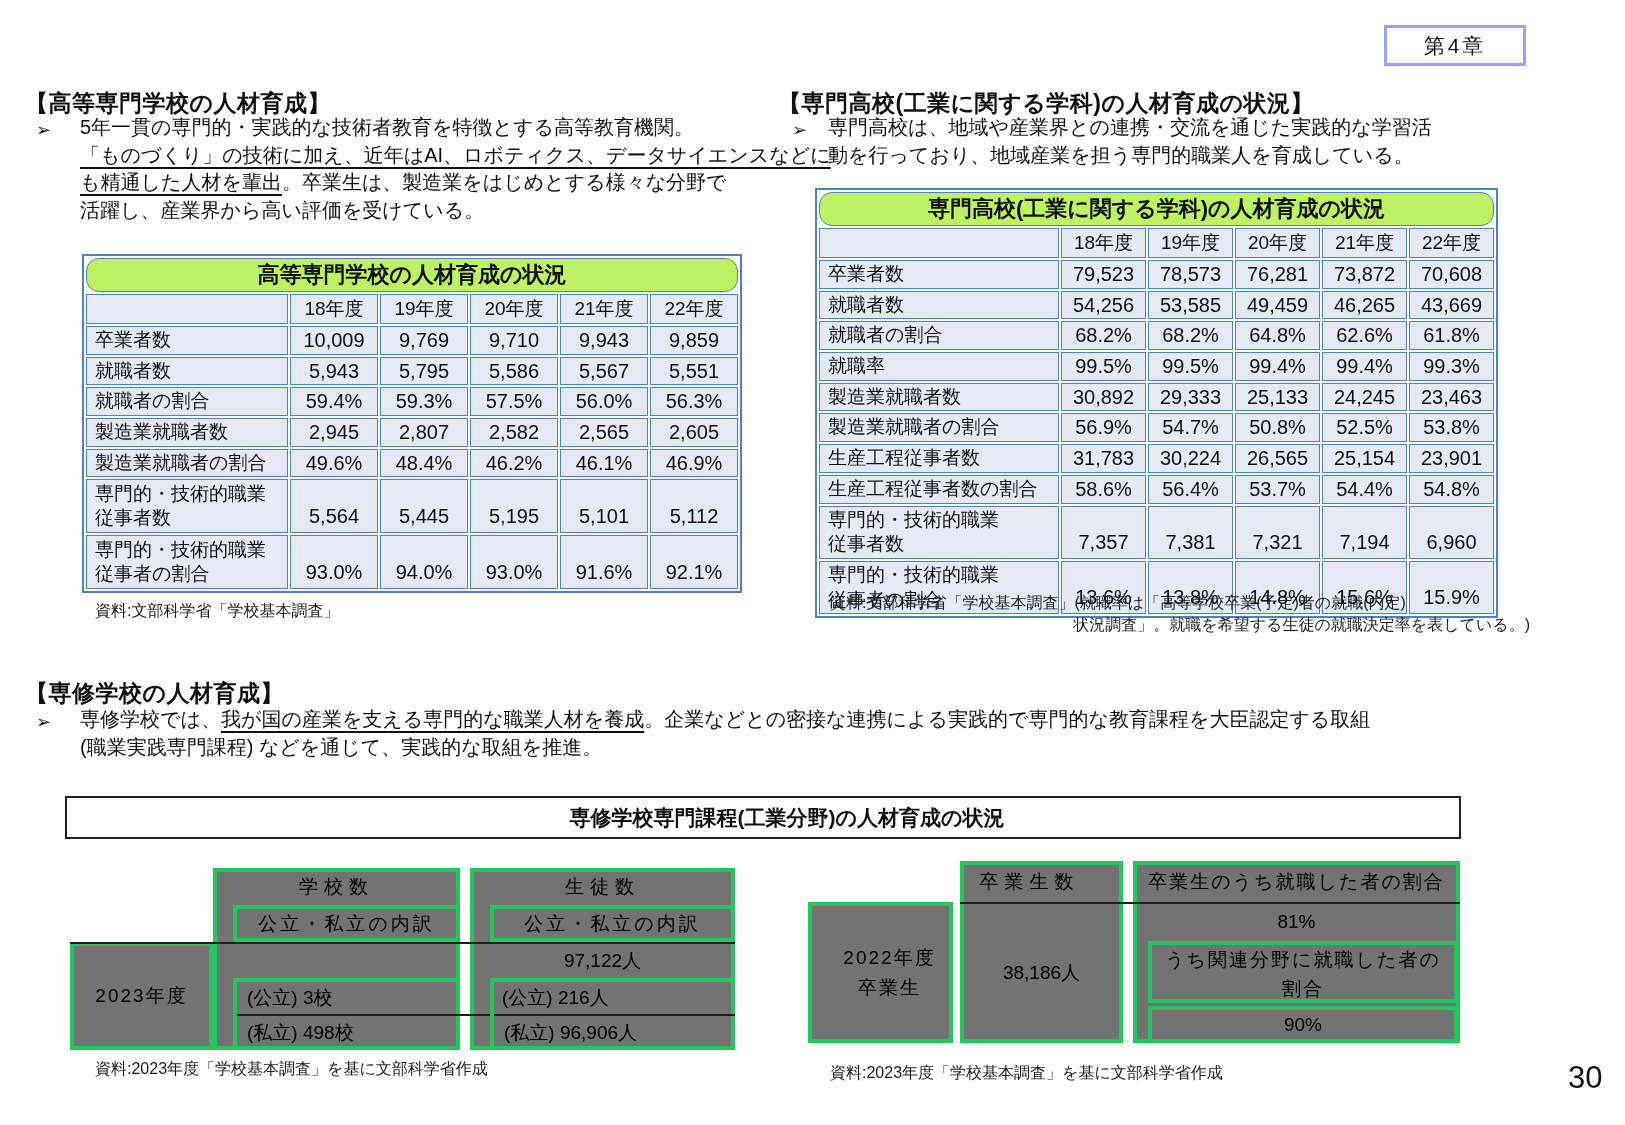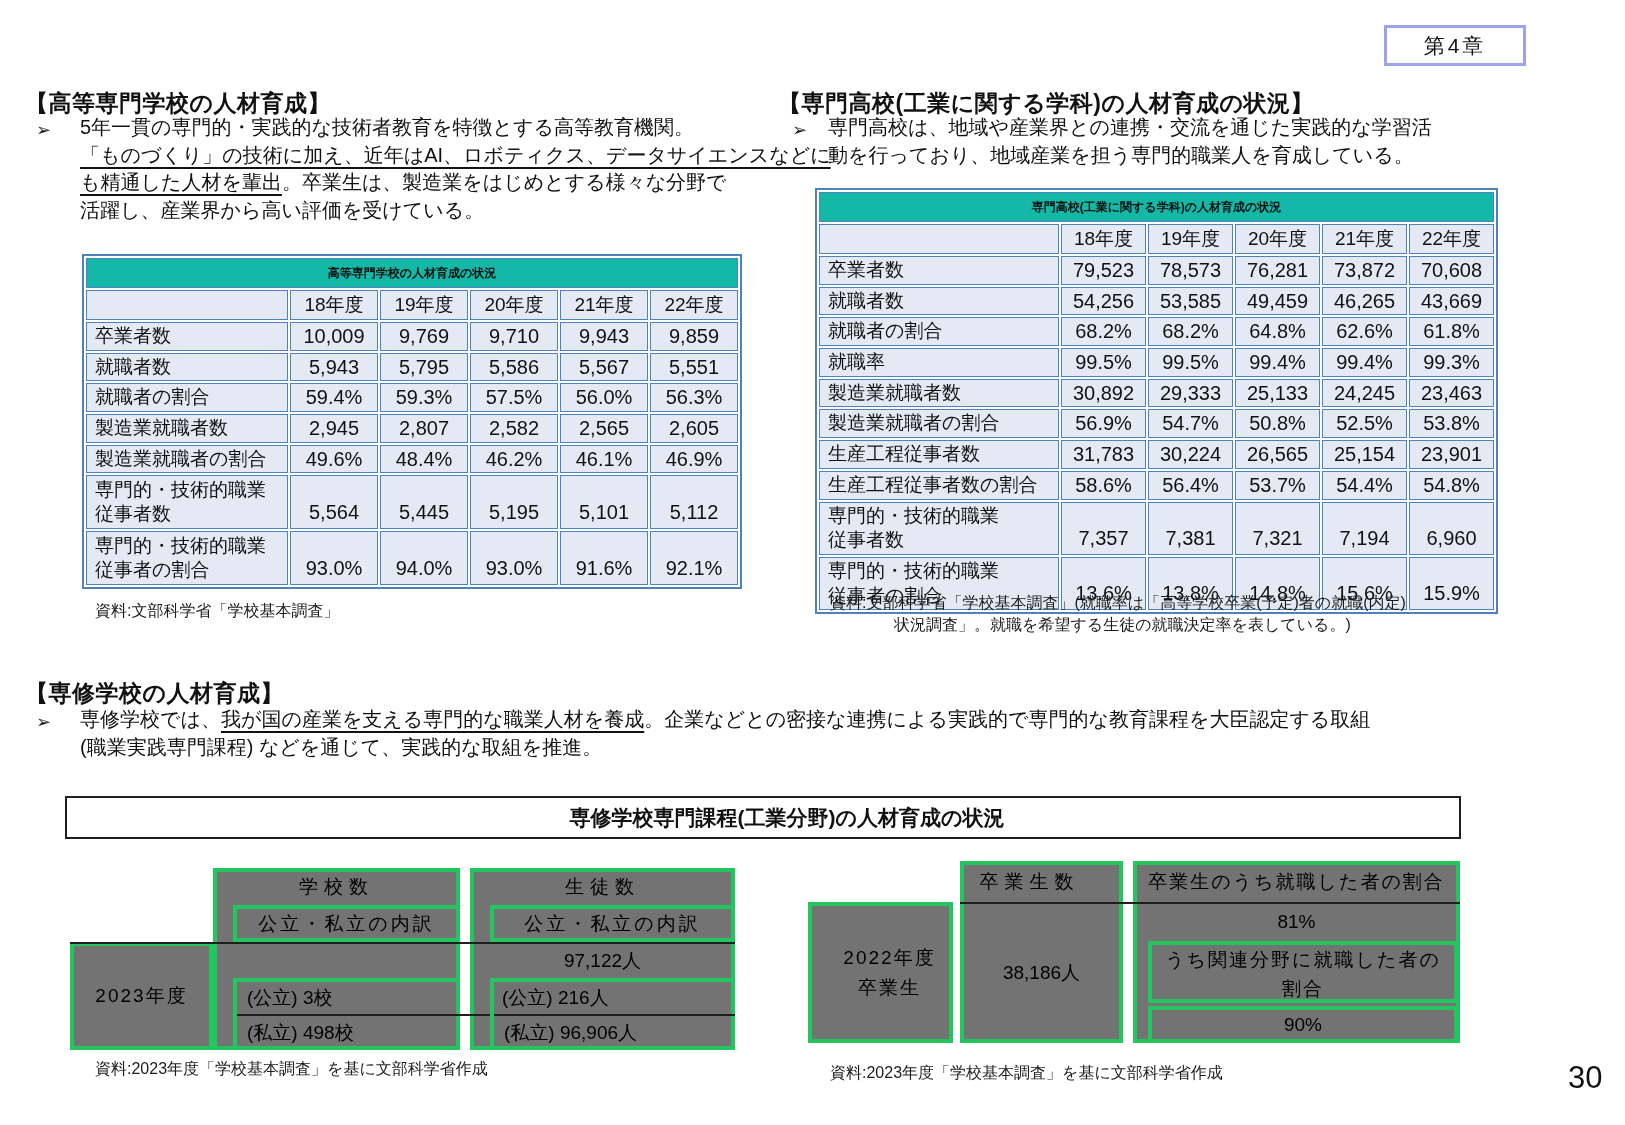--- a/index.html
+++ b/index.html
@@ -30,21 +30,21 @@
     background:#ffffff; border:2px solid #4f81bd;
     table-layout:fixed;
   }
   .blue-table td, .blue-table th {
     border:1px solid #4f81bd; background:#e3eaf4;
     font-weight:normal; overflow:hidden;
   }
   .blue-table tr { height:28px; }
   .blue-table tr.tall { height:54px; }
   .blue-table tr.t-title { height:30px; }
-  .blue-table tr.t-title td { background:#14b8a6; font-weight:bold; text-align:center; font-size:12px; }
+  .blue-table tr.t-title td { background:#bef264; font-weight:bold; text-align:center; font-size:22px;border-radius:13px; }
   .blue-table tr.t-head th { text-align:center; font-size:19px; }
   .blue-table th.lbl { text-align:left; padding:1px 4px 1px 8px; font-size:19px; white-space:pre-line; line-height:1.3; }
   .blue-table td.val { text-align:center; font-size:20px; padding:1px 3px; }
   .blue-table tr.tall td.val { vertical-align:bottom; padding-bottom:4px; }
   table.hs-t tr { height:26px; }
   table.hs-t tr.tall { height:52px; }
 
   .source-note { font-size:16px; color:#1c1c1c; line-height:22px; }
 
   
@@ -269,21 +269,21 @@
         <td class="val">13.6%</td>
         <td class="val">13.8%</td>
         <td class="val">14.8%</td>
         <td class="val">15.6%</td>
         <td class="val">15.9%</td>
       </tr>
     </tbody>
 </table>
 <div class="abs source-note" style="left:830px; top:592px; width:700px;">
   <div>資料:文部科学省「学校基本調査」(就職率は「高等学校卒業(予定)者の就職(内定)</div>
-  <div style="padding-left:64px;">状況調査」。就職を希望する生徒の就職決定率を表している。)</div>
+  <div style="padding-left:64px;text-align:right;">状況調査」。就職を希望する生徒の就職決定率を表している。)</div>
 </div>
 
 <div class="abs sec-h" style="left:25px; top:678px;">【専修学校の人材育成】</div>
 <div class="abs bullet-marker" style="left:36px; top:711px;">➢</div>
 <div class="abs" style="left:80px; top:706px; width:1535px;">
     <div class="bullet-line"><span>専修学校では、</span><span class="u">我が国の産業を支える専門的な職業人材を養成</span><span>。企業などとの密接な連携による実践的で専門的な教育課程を大臣認定する取組</span></div>
     <div class="bullet-line"><span>(職業実践専門課程) などを通じて、実践的な取組を推進。</span></div>
   </div>
 
 <div class="abs title-box">

